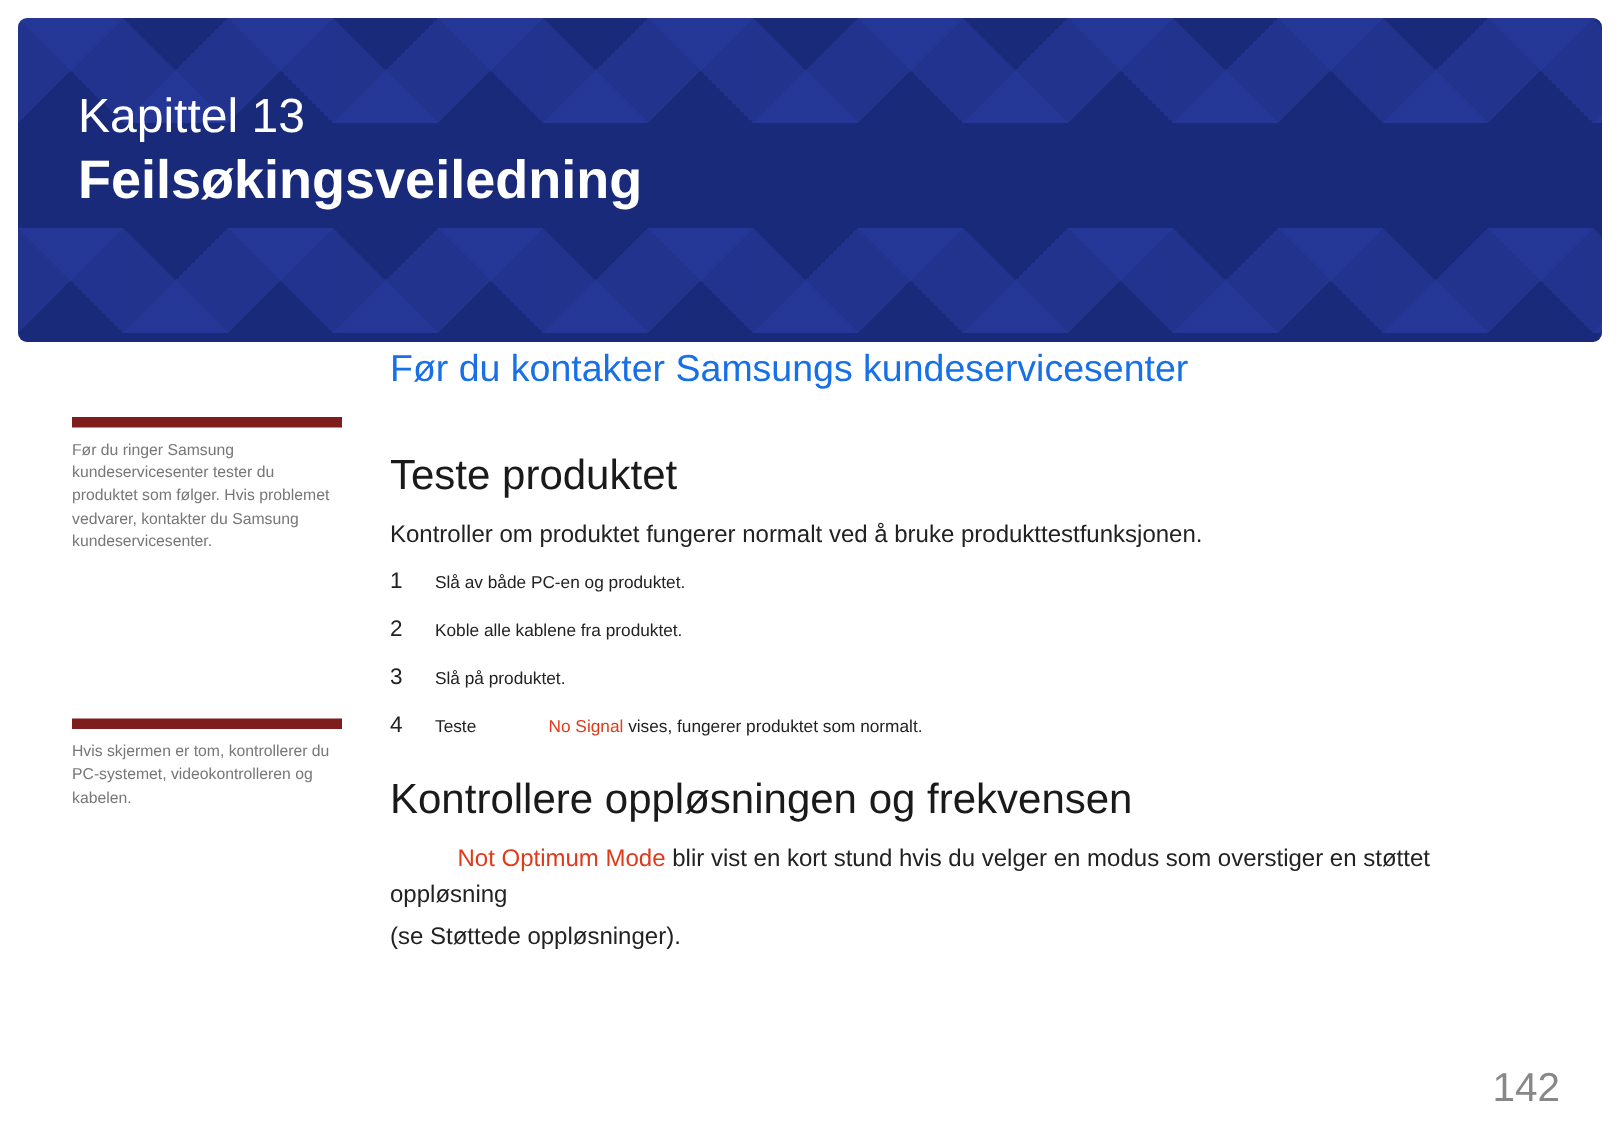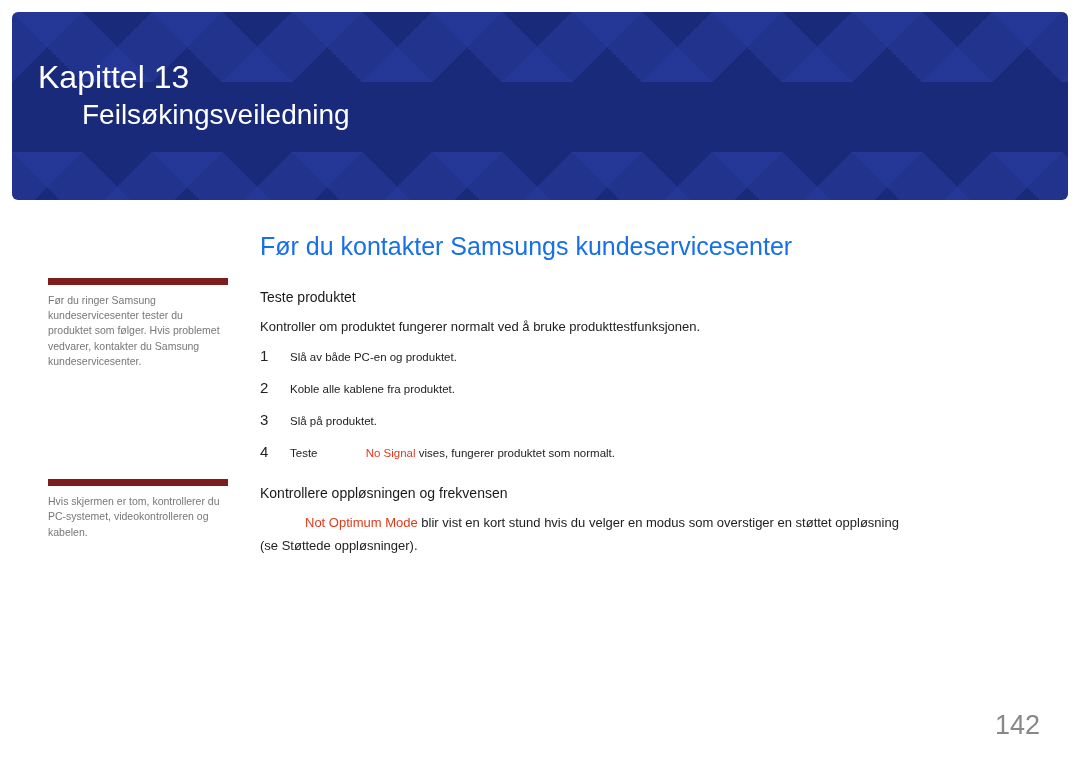--- a/index.html
+++ b/index.html
@@ -14,44 +14,43 @@
   .page {
     width: 1080px;
     height: 763px;
     position: relative;
   }
   .hero {
     position: absolute;
     top: 12px;
     left: 12px;
     right: 12px;
-    height: 188px;
+    height: 216px;
     background: #1a2a7a;
     background-image:
       linear-gradient(135deg, rgba(40,60,160,0.5) 25%, transparent 25%),
       linear-gradient(225deg, rgba(40,60,160,0.5) 25%, transparent 25%),
       linear-gradient(45deg, rgba(40,60,160,0.5) 25%, transparent 25%),
       linear-gradient(315deg, rgba(40,60,160,0.5) 25%, transparent 25%);
     background-size: 140px 140px;
     background-position: 0 0, 70px 0, 70px -70px, 0 70px;
     border-radius: 6px;
-    padding: 45px 26px;
+    padding: 45px 40px;
   }
   .hero-line1 {
     color: #ffffff;
     font-size: 32px;
     font-weight: 400;
     line-height: 1.25;
   }
   .hero-line2 {
     color: #ffffff;
-    font-size: 28px;
-    font-weight: 400;
+    font-size: 36px;
+    font-weight: 700;
     line-height: 1.25;
-    margin-left: 44px;
   }
   .content {
     position: absolute;
     top: 232px;
     left: 48px;
     right: 48px;
     display: flex;
     gap: 32px;
   }
   .sidebar {
@@ -68,31 +67,31 @@
     line-height: 1.45;
   }
   .sidebar .note:last-child { margin-bottom: 0; }
   .main {
     flex: 1;
   }
   .h1 {
     color: #1770e6;
     font-size: 25px;
     font-weight: 400;
-    margin-bottom: 28px;
+    margin-bottom: 40px;
   }
   .h2 {
     color: #1a1a1a;
-    font-size: 14px;
+    font-size: 28px;
     font-weight: 400;
     margin-bottom: 12px;
     margin-top: 24px;
   }
   .para {
-    font-size: 13px;
+    font-size: 16px;
     color: #222;
     line-height: 1.5;
     margin-bottom: 4px;
   }
   .steps {
     margin-top: 10px;
     margin-bottom: 22px;
   }
   .step {
     display: flex;

